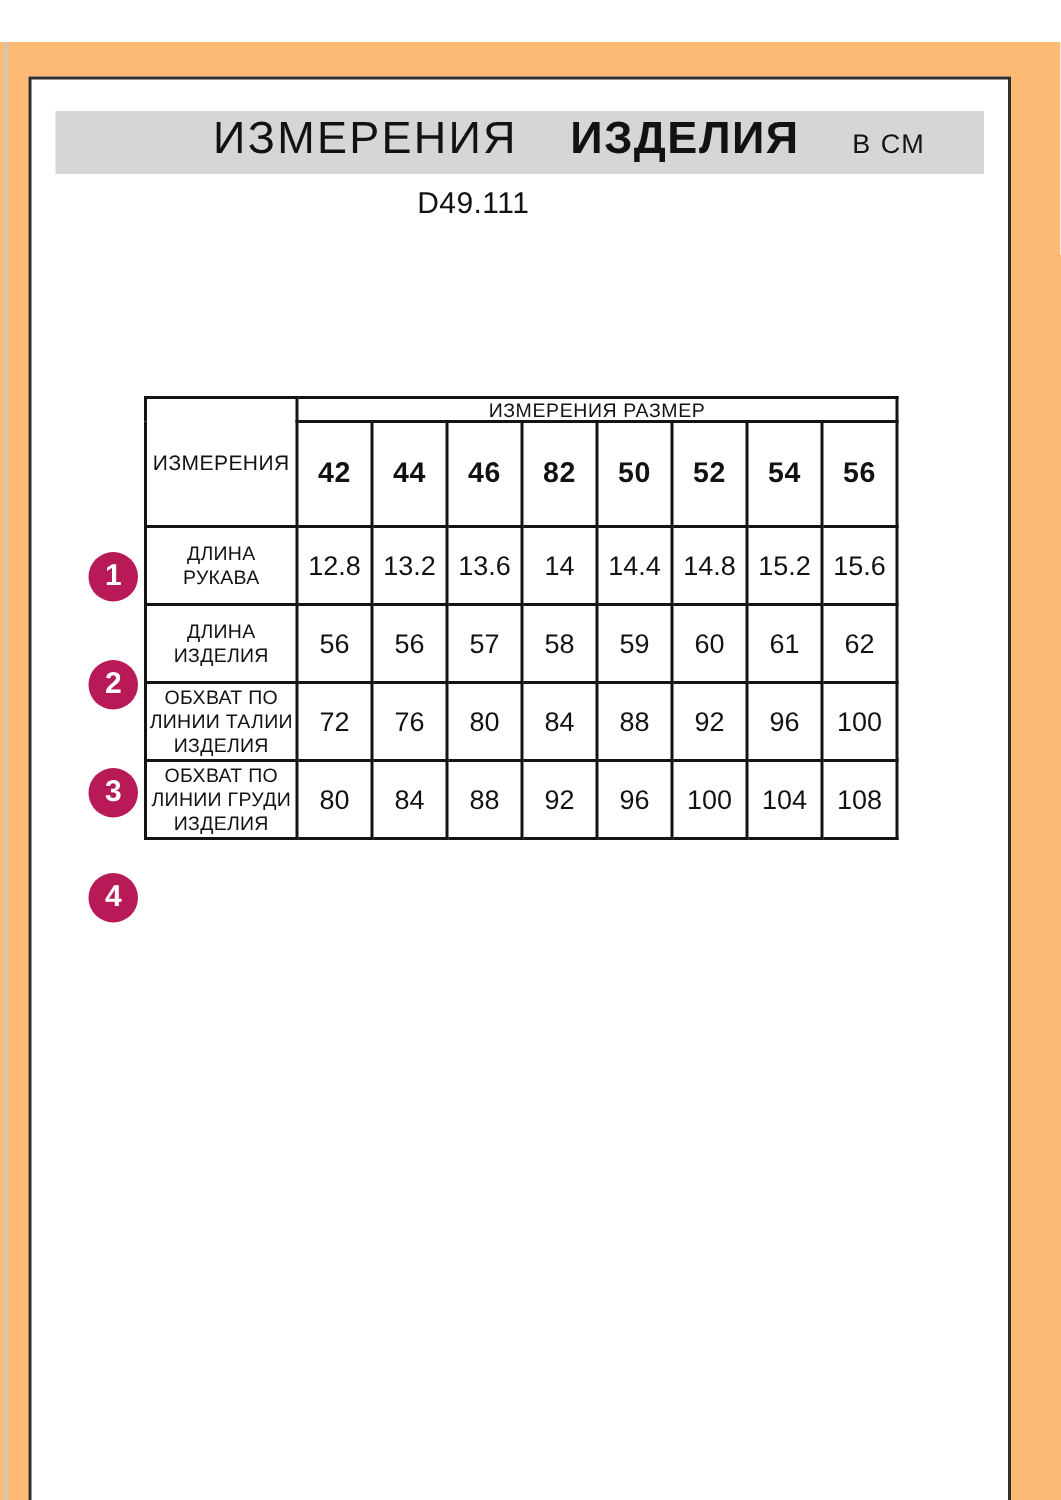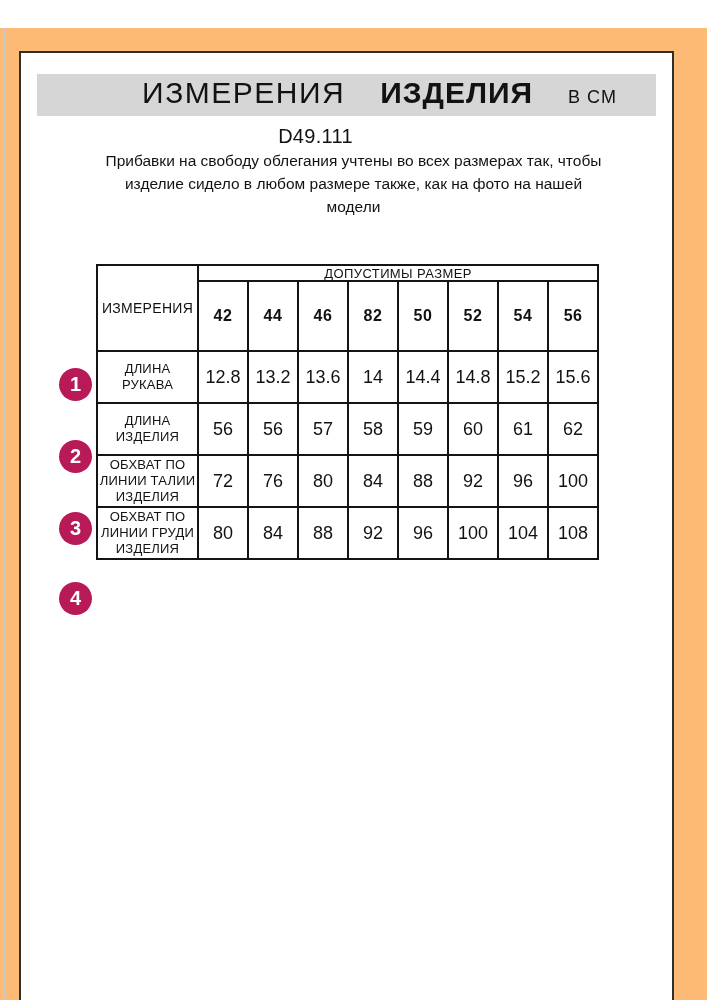--- a/index.html
+++ b/index.html
@@ -35,21 +35,21 @@
   }
   table.size-table td{
     border:2px solid var(--table-border,#141414);
     text-align:center;vertical-align:middle;padding:0;overflow:hidden;
   }
   tr.r-group{height:16px;}
   tr.r-sizes{height:70px;}
   tr.r-data{height:52px;}
   td.corner{font-size:14px;letter-spacing:0.3px;}
   td.group{font-size:13px;line-height:13px;letter-spacing:0.4px;}
-  td.size{font-size:16px;font-weight:bold;letter-spacing:0.5px;}
+  td.size{font-size:19px;font-weight:bold;letter-spacing:0.5px;}
   td.label{font-size:13px;line-height:16px;white-space:pre-line;letter-spacing:0.2px;}
   td.val{font-size:18px;}
   .badge{
     position:absolute;left:59px;width:33px;height:33px;border-radius:50%;
     background:var(--badge,#b71a56);color:#ffffff;
     font-size:20px;font-weight:bold;
     display:flex;align-items:center;justify-content:center;
   }
   .b1{top:340px;} .b2{top:412px;} .b3{top:484px;} .b4{top:554px;}
   .note{
@@ -64,40 +64,37 @@
   <div class="edge-line"></div>
   <div class="frame"></div>
 
   <div class="title-bar">
     <span class="title-main">ИЗМЕРЕНИЯ</span>
     <span class="title-bold">ИЗДЕЛИЯ</span>
     <span class="title-unit">В СМ</span>
   </div>
 
   <div class="article">D49.111</div>
-  <div class="subtitle">Прибавки на свободу облегания учтены во всех размерах так, чтобы
-изделие сидело в любом размере также, как на фото на нашей
-модели</div>
 
   <table class="size-table">
     <colgroup>
       <col style="width:101px">
       <col style="width:50px">
         <col style="width:50px">
         <col style="width:50px">
         <col style="width:50px">
       <col style="width:50px">
         <col style="width:50px">
         <col style="width:50px">
         <col style="width:50px">
     </colgroup>
     <tbody>
       <tr class="r-group">
         <td class="corner" rowspan="2">ИЗМЕРЕНИЯ</td>
-        <td class="group" colspan="8">ДОПУСТИМЫ РАЗМЕР</td>
+        <td class="group" colspan="8">ИЗМЕРЕНИЯ РАЗМЕР</td>
       </tr>
       <tr class="r-sizes">
         <td class="size">42</td>
         <td class="size">44</td>
         <td class="size">46</td>
         <td class="size">82</td>
         <td class="size">50</td>
         <td class="size">52</td>
         <td class="size">54</td>
         <td class="size">56</td>

